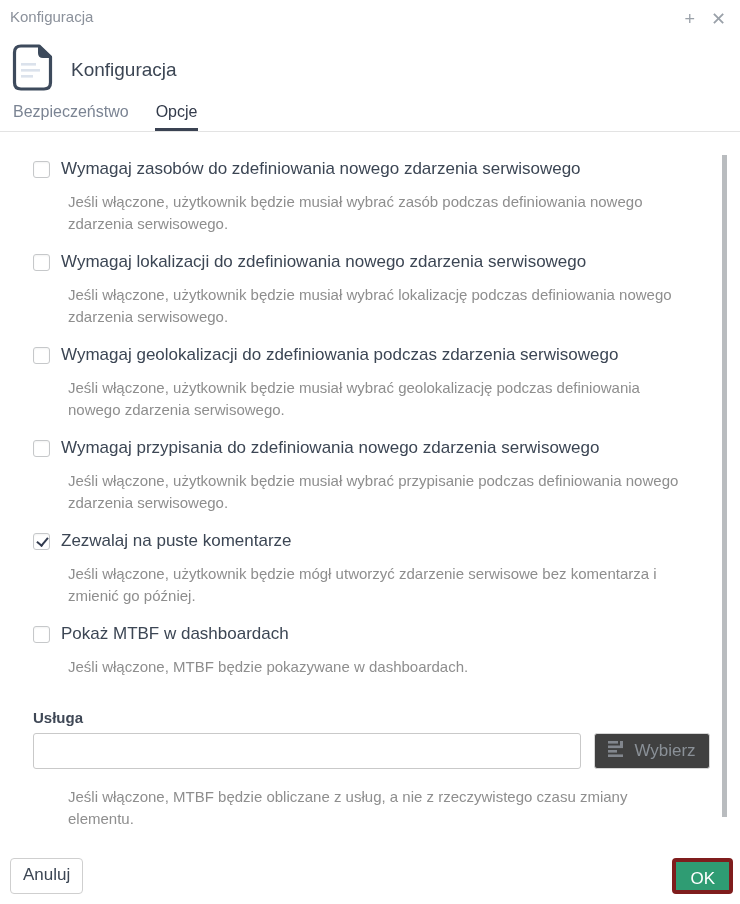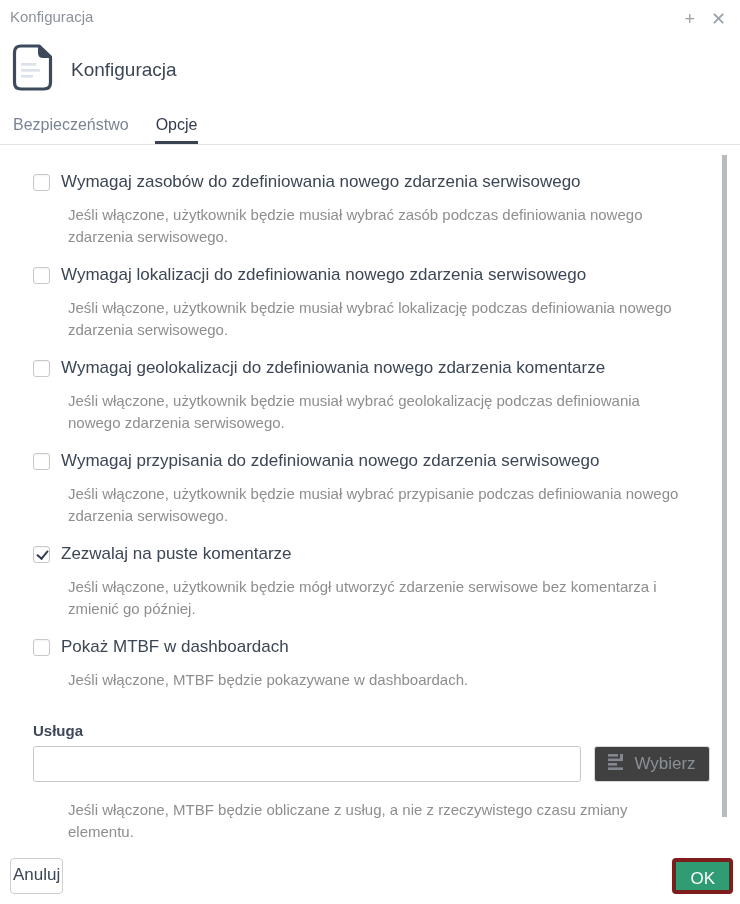--- a/index.html
+++ b/index.html
@@ -13,21 +13,21 @@
   .titlebar { display:flex; justify-content:space-between; align-items:flex-start; padding:8px 14px 0 10px; }
   .titlebar-title { font-size:15px; color:#8b919b; }
   .titlebar-actions { display:flex; gap:16px; align-items:center; margin-top:2px; }
   .tb-icon { color:#9aa1a9; font-size:18px; line-height:18px; cursor:pointer; font-weight:400; }
 
   
   .entity-header { display:flex; align-items:center; gap:17px; padding:16px 12px 0 12px; }
   .entity-title { font-size:19px; color:#3c4654; }
 
   
-  .tabs { display:flex; gap:25px; padding:0 12px; margin-top:21px; border-bottom:1px solid #e3e3e3; }
+  .tabs { display:flex; gap:25px; padding:0 12px; margin-top:8px; border-bottom:1px solid #e3e3e3; }
   .tab { font-size:16px; color:#7b8493; padding:0 1px 10px 1px; cursor:pointer; }
   .tab.active { color:#333b4b; padding-bottom:7px; border-bottom:3px solid #3a4252; }
 
   
   .content { padding:27px 45px 0 33px; }
   .option { margin-bottom:17px; }
   .option.gap-lg { margin-bottom:31px; }
   .option-head { display:flex; align-items:center; gap:11px; }
   .checkbox {
     width:17px; height:17px; flex:none; position:relative;
@@ -55,21 +55,21 @@
   .choose-btn {
     width:116px; height:36px; display:flex; align-items:center; justify-content:center; gap:9px;
     background:#404040; border:1px solid #d6d6d6; border-radius:3px;
     color:#8a9097; font-size:17px; font-family:inherit; cursor:pointer;
   }
   .service-help { margin-top:17px; margin-left:35px; font-size:15px; line-height:22px; color:#8e8e8e; }
 
   
   .footer { position:absolute; left:10px; right:7px; bottom:10px; display:flex; justify-content:space-between; }
   .btn { font-family:inherit; font-size:17px; border-radius:4px; cursor:pointer; }
-  .btn-cancel { padding:6px 2px 8px; background:#ffffff; border:1px solid #cfcfcf; color:#3c4654; }
+  .btn-cancel { padding:6px 12px 8px; background:#ffffff; border:1px solid #cfcfcf; color:#3c4654; }
   .btn-ok { padding:6px 14px 1px; background:#2f9c73; border:4px solid #7f1d1d; color:#ffffff; }
 
   
   .scrollbar-thumb { position:absolute; right:13px; top:155px; width:5px; height:662px; background:#b9bcbf; }
 </style>
 </head>
 <body>
 
 <div class="titlebar">
   <span class="titlebar-title">Konfiguracja</span>
@@ -111,21 +111,21 @@
     <div class="option-head">
       <span class="checkbox"></span>
       <span class="option-label">Wymagaj lokalizacji do zdefiniowania nowego zdarzenia serwisowego</span>
     </div>
     <div class="option-help">Jeśli włączone, użytkownik będzie musiał wybrać lokalizację podczas definiowania nowego zdarzenia serwisowego.</div>
   </div>
 
   <div class="option">
     <div class="option-head">
       <span class="checkbox"></span>
-      <span class="option-label">Wymagaj geolokalizacji do zdefiniowania nowego zdarzenia komentarze</span>
+      <span class="option-label">Wymagaj geolokalizacji do zdefiniowania podczas zdarzenia serwisowego</span>
     </div>
     <div class="option-help">Jeśli włączone, użytkownik będzie musiał wybrać geolokalizację podczas definiowania nowego zdarzenia serwisowego.</div>
   </div>
 
   <div class="option">
     <div class="option-head">
       <span class="checkbox"></span>
       <span class="option-label">Wymagaj przypisania do zdefiniowania nowego zdarzenia serwisowego</span>
     </div>
     <div class="option-help">Jeśli włączone, użytkownik będzie musiał wybrać przypisanie podczas definiowania nowego zdarzenia serwisowego.</div>

